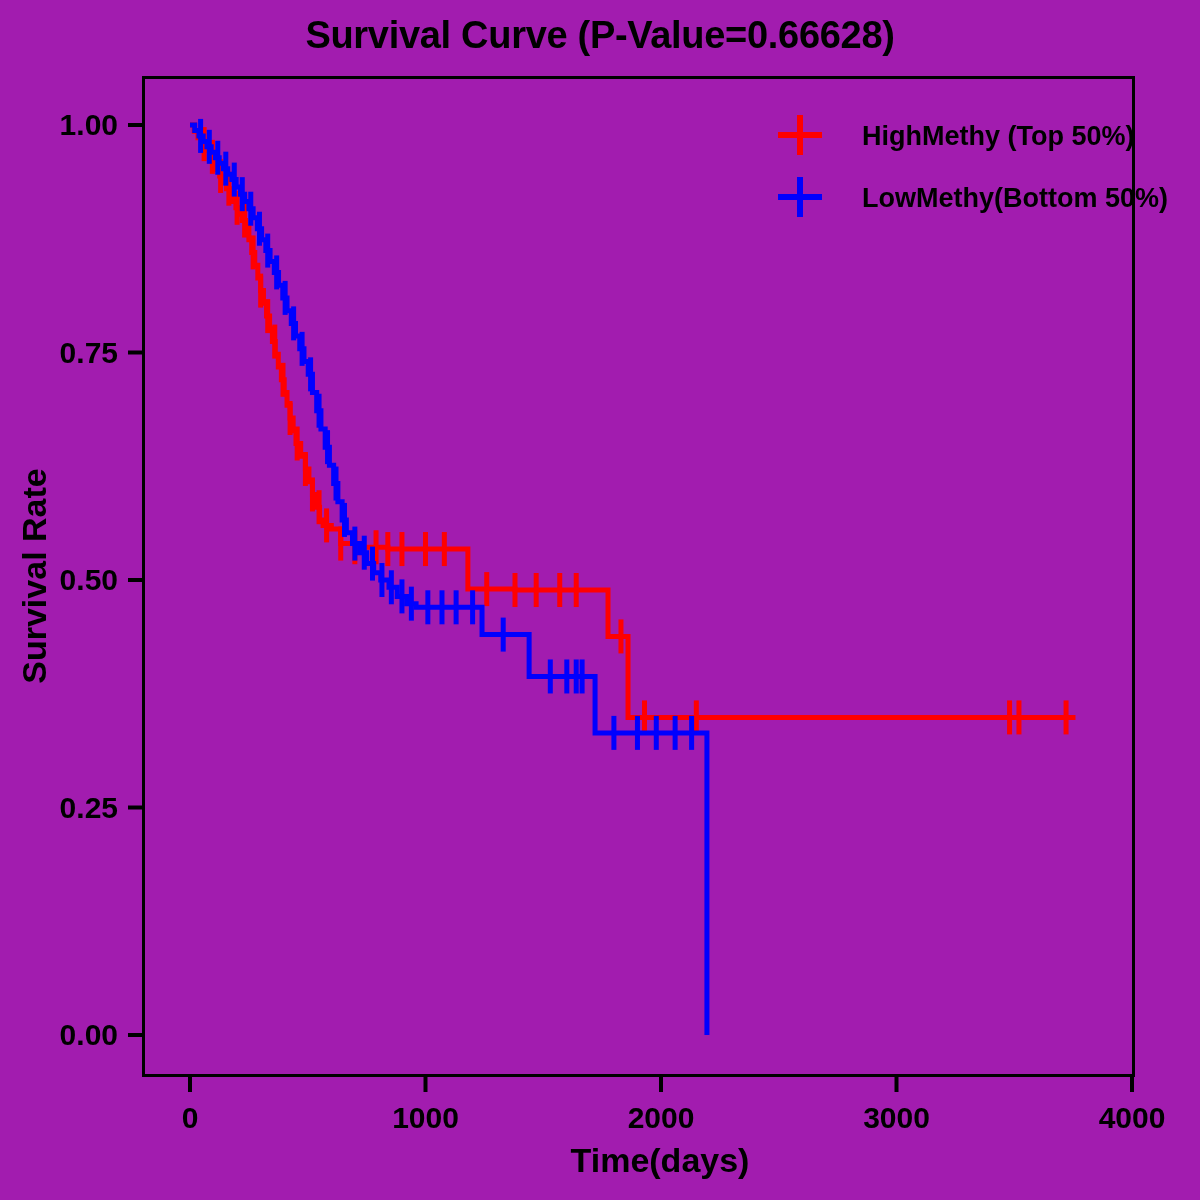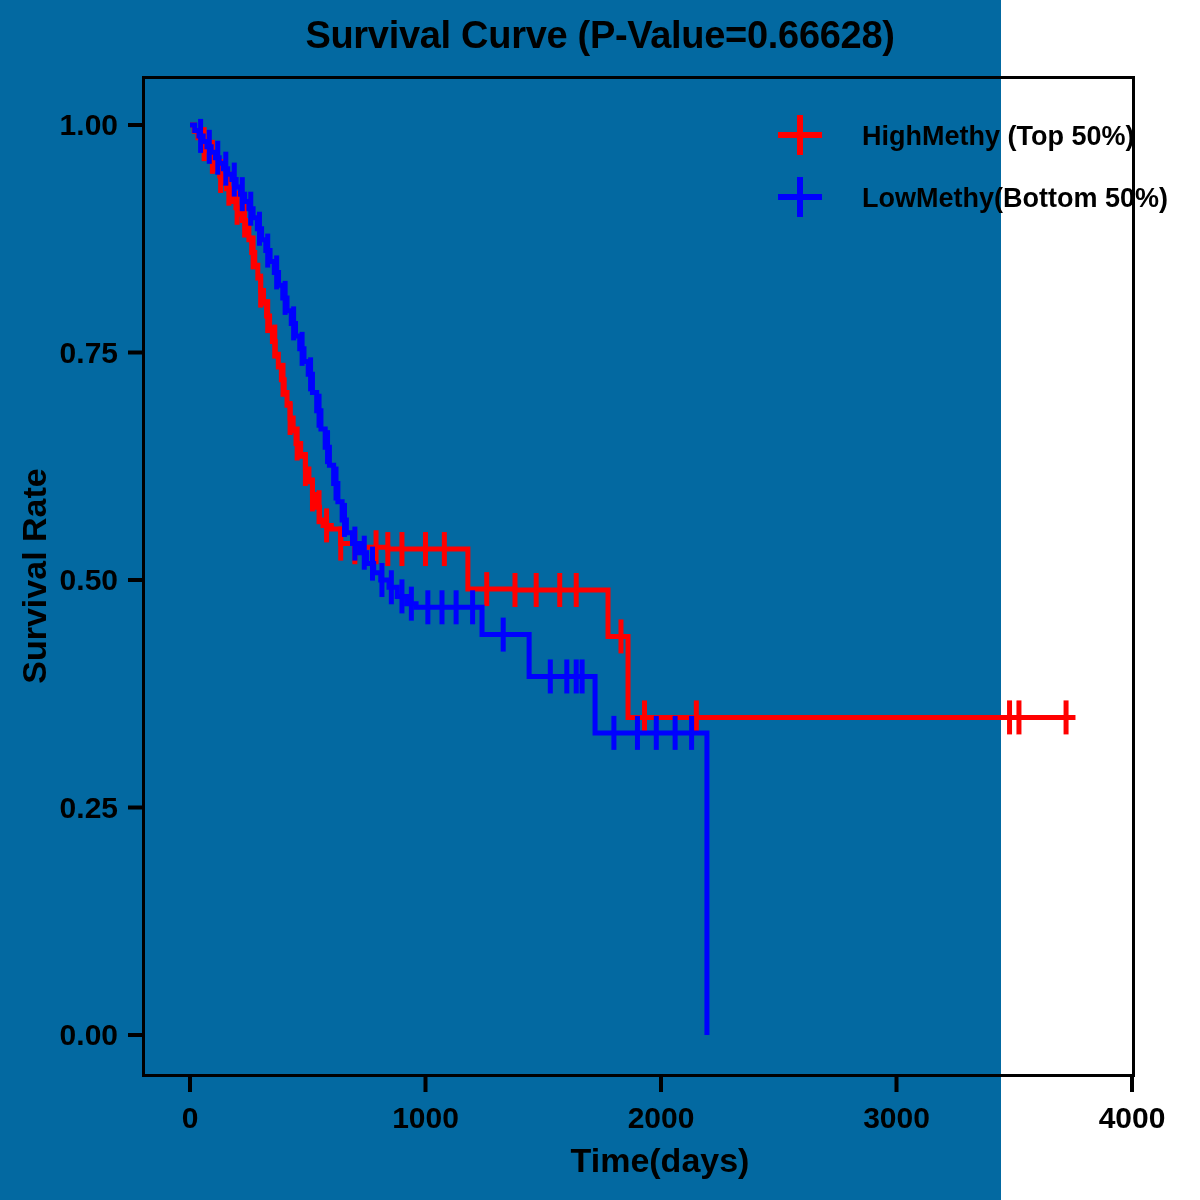--- a/index.html
+++ b/index.html
@@ -8,24 +8,23 @@
     background: #ffffff;
   }
   body {
     width: 1200px;
     height: 1200px;
     font-family: "Liberation Sans", sans-serif;
     overflow: hidden;
   }
   #figure {
     position: relative;
-    width: 983px;
+    width: 1200px;
     height: 1200px;
-    background: #0369a1;
-    padding-left: 18px;
+    background: #a21caf;
   }
   #chart-title {
     position: absolute;
     left: 0;
     top: 14px;
     width: 1200px;
     text-align: center;
     font-family: "Liberation Sans", sans-serif;
     font-size: 38px;
     font-weight: bold;

